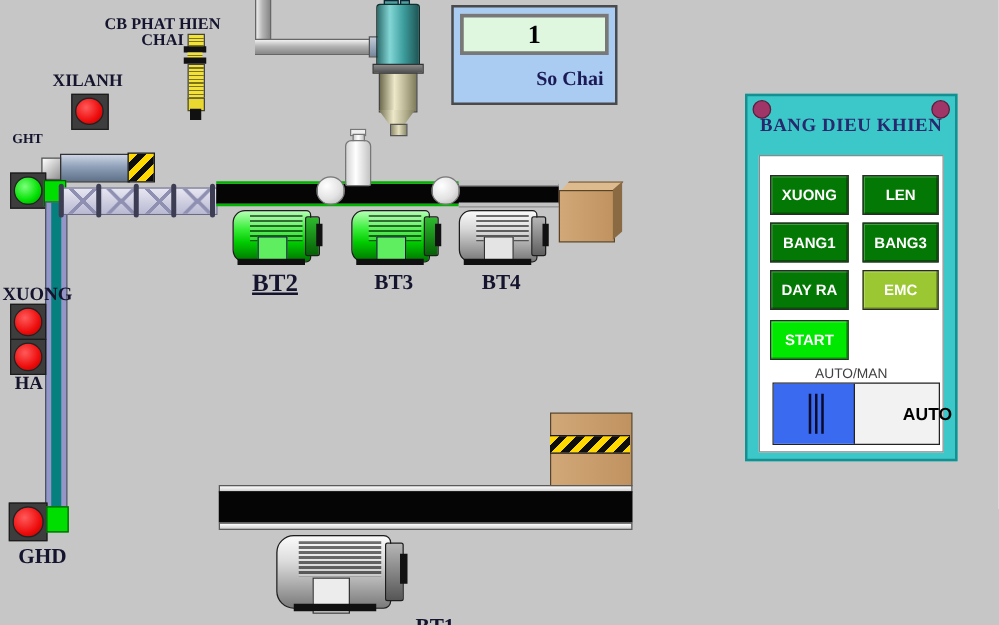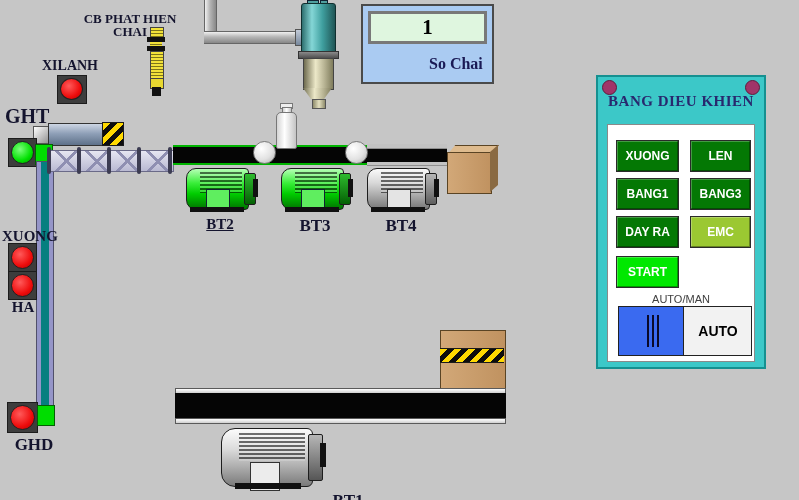--- a/index.html
+++ b/index.html
@@ -73,21 +73,21 @@
       font-family:"Liberation Sans",sans-serif;font-weight:bold;font-size:12px;text-align:center;
       box-shadow:inset -1px -1px 0 rgba(0,0,0,.35), inset 1px 1px 0 rgba(255,255,255,.25);
       display:flex;align-items:center;justify-content:center;cursor:pointer;}
   .dkgreen{background:#047804;} .lime{background:#9bc832;} .bright{background:#00e800;} .dkred{background:#8c0404;}
   #automan{position:absolute;left:0;top:168px;width:100%;text-align:center;
       font-family:"Liberation Sans",sans-serif;font-weight:normal;font-size:11px;color:#404040;}
   #switch{position:absolute;left:10px;top:181px;width:132px;height:48px;border:1px solid #222;background:#f2f2f2;}
   #switch-blue{position:absolute;left:0;top:0;width:64px;height:48px;background:#3a6af0;border-right:1px solid #222;}
   .swline{position:absolute;top:8px;width:2px;height:32px;background:#0a0a2a;}
   #switch-label{position:absolute;left:66px;top:0;width:66px;height:48px;display:flex;align-items:center;justify-content:center;
-      font-family:"Liberation Sans",sans-serif;font-weight:bold;font-size:14px;color:#000;}
+      font-family:"Liberation Sans",sans-serif;font-weight:bold;font-size:14px;color:#000;padding-left:24px;}
   
   .pipe-v{background:linear-gradient(to right,#f0f0f0,#b5b5b5 45%,#878787);border-left:1px solid #666;border-right:1px solid #666;}
   .pipe-h{background:linear-gradient(to bottom,#f0f0f0,#b5b5b5 45%,#878787);border-top:1px solid #666;border-bottom:1px solid #666;}
   
   .boxface{position:absolute;background:linear-gradient(to right,#d2a878,#c09260);border:1px solid #5a4424;}
 </style>
 </head>
 <body>
 
 <div id="stage">
@@ -99,21 +99,21 @@
   <div class="abs" style="left:147px;top:46px;width:18px;height:5px;background:#111;"></div>
   <div class="abs yel-stripes" style="left:150px;top:51px;width:12px;height:27px;"></div>
   <div class="abs" style="left:150px;top:78px;width:12px;height:9px;background:#e8d830;border:1px solid #444;"></div>
   <div class="abs" style="left:152px;top:87px;width:9px;height:9px;background:#111;"></div>
 
   <div class="lbl" style="left:42px;top:59px;width:56px;font-size:14px;">XILANH</div>
   <div class="lampbox" style="left:57px;top:75px;width:28px;height:27px;">
     <div class="lamp red" style="width:21px;height:20px;"></div>
   </div>
 
-  <div class="lbl" style="left:5px;top:106px;width:34px;font-size:20px;">GHT</div>
+  <div class="lbl" style="left:5px;top:106px;width:34px;font-size:11px;">GHT</div>
 
   <div class="abs" style="left:33px;top:126px;width:15px;height:16px;background:linear-gradient(135deg,#ffffff,#8f8f8f);border:1px solid #555;"></div>
   <div class="abs" style="left:48px;top:123px;width:54px;height:21px;background:linear-gradient(to bottom,#cdd6e4,#8fa0b8 45%,#5e7189);border:1px solid #333;"></div>
   <div class="abs hazard" style="left:102px;top:122px;width:20px;height:22px;"></div>
 
   <div class="lampbox" style="left:8px;top:138px;width:27px;height:27px;">
     <div class="lamp green" style="width:21px;height:21px;"></div>
   </div>
   <div class="carriage" style="left:35px;top:144px;width:16px;height:19px;"></div>
 
@@ -159,21 +159,21 @@
   <div class="abs" style="left:490px;top:145px;width:8px;height:47px;background:#8a6a42;clip-path:polygon(0 15%,100% 0,100% 85%,0 100%);"></div>
 
   <div class="motor green" style="left:186px;top:168px;">
     <div class="m-body"></div>
     <div class="m-fins"></div>
     <div class="m-cap"></div>
     <div class="m-stub"></div>
     <div class="m-jbox"></div>
     <div class="m-base"></div>
   </div>
-  <div class="lbl" style="left:186px;top:217px;width:68px;font-size:15px;text-decoration:underline;">BT2</div>
+  <div class="lbl" style="left:186px;top:217px;width:68px;font-size:20px;text-decoration:underline;">BT2</div>
 
   <div class="motor green" style="left:281px;top:168px;">
     <div class="m-body"></div>
     <div class="m-fins"></div>
     <div class="m-cap"></div>
     <div class="m-stub"></div>
     <div class="m-jbox"></div>
     <div class="m-base"></div>
   </div>
   <div class="lbl" style="left:281px;top:217px;width:68px;font-size:17px;">BT3</div>

